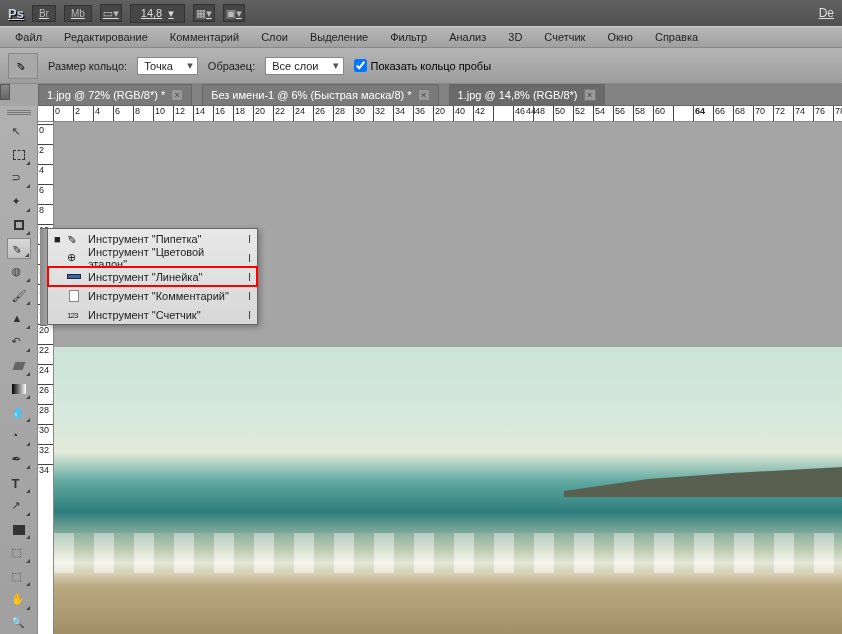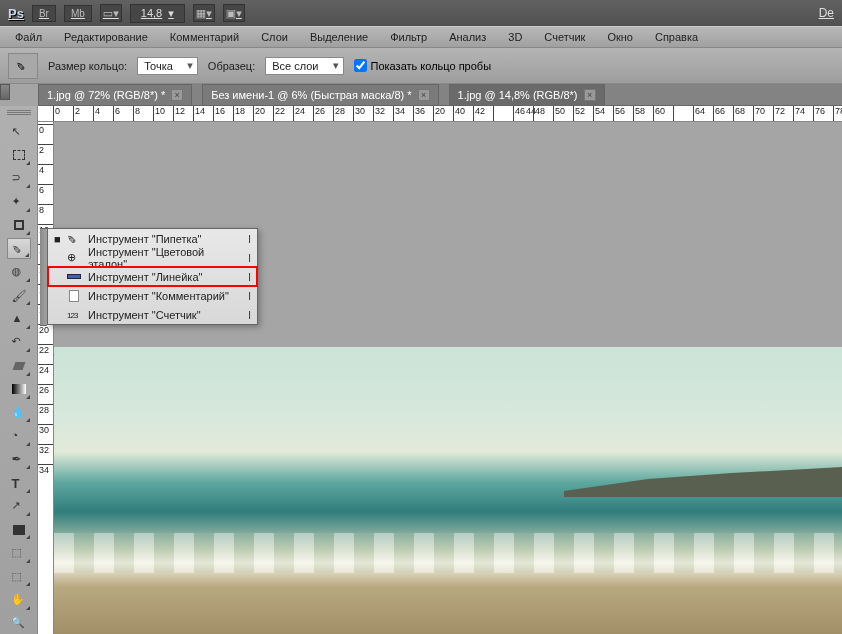--- a/index.html
+++ b/index.html
@@ -311,21 +311,21 @@
       <div class="ruler-label" style="left: 557px;">54</div>
       <div class="ruler-tick" style="left: 575px;"></div>
       <div class="ruler-label" style="left: 577px;">56</div>
       <div class="ruler-tick" style="left: 595px;"></div>
       <div class="ruler-label" style="left: 597px;">58</div>
       <div class="ruler-tick" style="left: 615px;"></div>
       <div class="ruler-label" style="left: 617px;">60</div>
       <div class="ruler-tick" style="left: 635px;"></div>
       <div class="ruler-label" style="left: 637px; margin-top: 20px;">62</div>
       <div class="ruler-tick" style="left: 655px;"></div>
-      <div class="ruler-label" style="left: 657px;">64</div>
+      <div class="ruler-label" style="left: 657px; font-weight: bold;">64</div>
       <div class="ruler-tick" style="left: 675px;"></div>
       <div class="ruler-label" style="left: 677px;">66</div>
       <div class="ruler-tick" style="left: 695px;"></div>
       <div class="ruler-label" style="left: 697px;">68</div>
       <div class="ruler-tick" style="left: 715px;"></div>
       <div class="ruler-label" style="left: 717px;">70</div>
       <div class="ruler-tick" style="left: 735px;"></div>
       <div class="ruler-label" style="left: 737px;">72</div>
       <div class="ruler-tick" style="left: 755px;"></div>
       <div class="ruler-label" style="left: 757px;">74</div>

